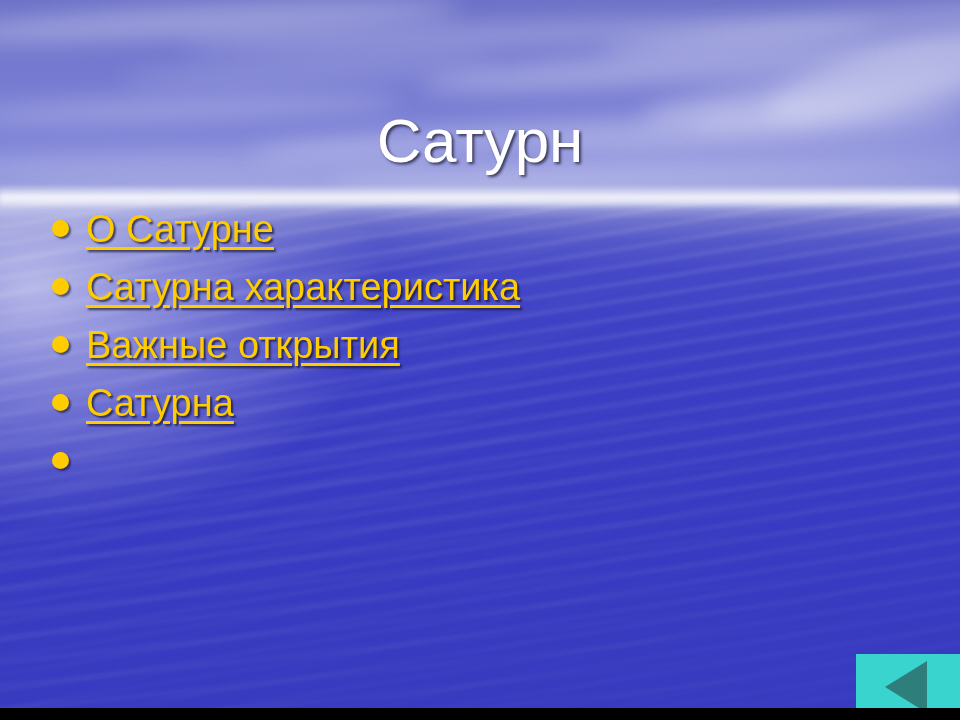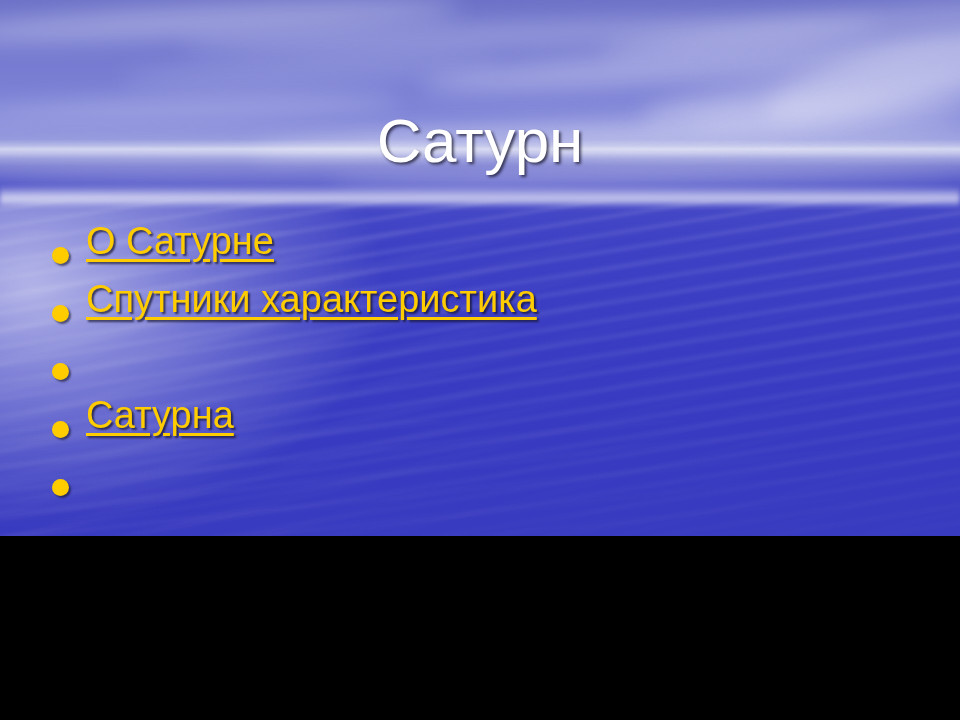--- a/index.html
+++ b/index.html
@@ -5,21 +5,21 @@
 <style>
   html, body {
     margin: 0;
     padding: 0;
     background: #000;
   }
 
   #slide {
     position: relative;
     width: 960px;
-    height: 536px;
+    height: 708px;
     overflow: hidden;
     font-family: "Liberation Sans", sans-serif;
     -webkit-font-smoothing: antialiased;
   }
 
   
 
   .bg-base {
     position: absolute;
     inset: 0;
@@ -171,21 +171,21 @@
     left: 52px;
     top: 206px;
     width: 860px;
     list-style: none;
     margin: 0;
     padding: 0;
   }
 
   .bullet-item {
     display: flex;
-    align-items: flex-end;
+    align-items: flex-start;
     height: 58px;
     cursor: pointer;
   }
 
   .bullet-marker {
     flex: 0 0 auto;
     width: 17px;
     height: 17px;
     margin-top: 14px;
     margin-right: 17px;
@@ -259,25 +259,26 @@
 
   <ul class="bullet-list">
 
     <li class="bullet-item">
       <span class="bullet-marker"></span>
       <span class="bullet-link">О Сатурне</span>
     </li>
 
     <li class="bullet-item">
       <span class="bullet-marker"></span>
-      <span class="bullet-link">Спутники характеристика</span>
-    </li>
-
-    <li class="bullet-item">
-      <span class="bullet-marker"></span>
+      <span class="bullet-link">Сатурна характеристика</span>
+    </li>
+
+    <li class="bullet-item">
+      <span class="bullet-marker"></span>
+      <span class="bullet-link">Важные открытия</span>
     </li>
 
     <li class="bullet-item">
       <span class="bullet-marker"></span>
       <span class="bullet-link">Сатурна</span>
     </li>
 
     <li class="bullet-item">
       <span class="bullet-marker"></span>
     </li>

